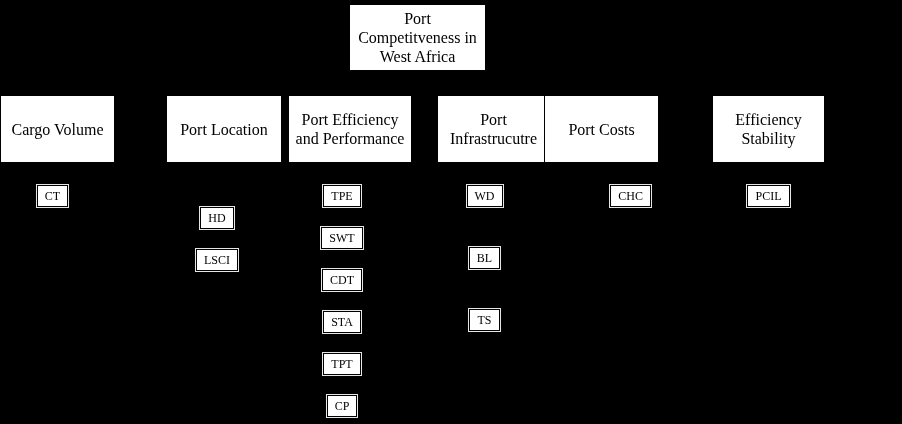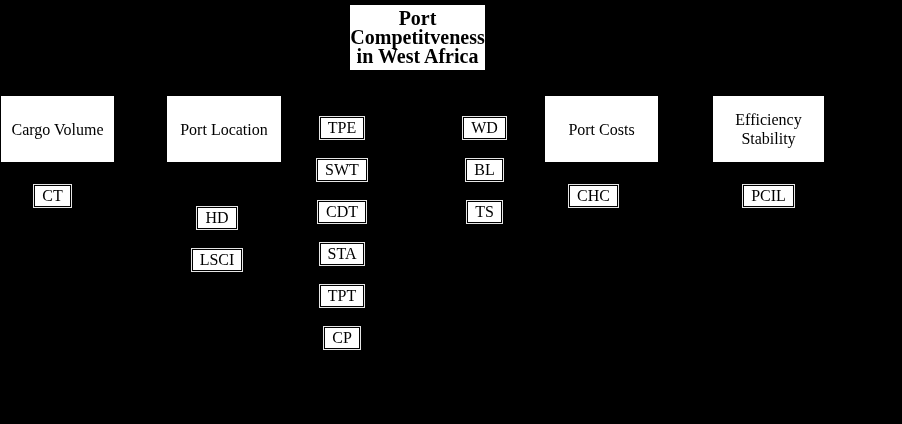--- a/index.html
+++ b/index.html
@@ -20,24 +20,23 @@
   }
   .title-box {
     position: absolute;
     left: 349px;
     top: 4px;
     width: 137px;
     height: 67px;
     display: flex;
     align-items: center;
     justify-content: center;
-    font-size: 20px;
+    font-size: 16px;
     line-height: 19px;
     padding: 0 6px;
-    font-weight: bold;
   }
   .column {
     position: absolute;
     top: 95px;
   }
   .category-box {
     width: 100%;
     height: 68px;
     display: flex;
     align-items: center;
@@ -46,21 +45,21 @@
     line-height: 19px;
     padding: 0 2px;
   }
   .stack {
     display: flex;
     flex-direction: column;
     align-items: center;
     margin-top: 22px;
   }
   .item-box {
-    font-size: 16px;
+    font-size: 12px;
     line-height: 20px;
     padding: 0 7px;
     margin-bottom: 20px;
     box-shadow: 0 0 0 1px rgba(255,255,255,0.9);
     white-space: nowrap;
   }
 </style>
 </head>
 <body style="--bg: #000000; --boxbg: #ffffff; --border: #000000; --text: #000000;">
 
@@ -80,41 +79,47 @@
       <div class="column" style="left: 166px; width: 116px;">
         <div class="box category-box">
           <span>Port Location</span>
         </div>
         <div class="stack" style="transform: translateX(-7px); margin-top: 44px;">
           <div class="box item-box">HD</div>
           <div class="box item-box">LSCI</div>
         </div>
       </div>
       <div class="column" style="left: 288px; width: 124px;">
+        <div class="box category-box">
+          <span>Port Efficiency and Performance</span>
+        </div>
         <div class="stack" style="transform: translateX(-8px);">
           <div class="box item-box">TPE</div>
           <div class="box item-box">SWT</div>
           <div class="box item-box">CDT</div>
           <div class="box item-box">STA</div>
           <div class="box item-box">TPT</div>
           <div class="box item-box">CP</div>
         </div>
       </div>
       <div class="column" style="left: 437px; width: 113px;">
-        <div class="stack" style="transform: translateX(-9px);">
+        <div class="box category-box">
+          <span>Port Infrastrucutre</span>
+        </div>
+        <div class="stack" style="transform: translateX(-9px); gap: 20px;">
           <div class="box item-box">WD</div>
           <div class="box item-box">BL</div>
           <div class="box item-box">TS</div>
         </div>
       </div>
       <div class="column" style="left: 544px; width: 115px;">
         <div class="box category-box">
           <span>Port Costs</span>
         </div>
-        <div class="stack" style="transform: translateX(-8px);">
+        <div class="stack" style="transform: translateX(-8px); align-items: flex-end;">
           <div class="box item-box">CHC</div>
         </div>
       </div>
       <div class="column" style="left: 712px; width: 113px;">
         <div class="box category-box">
           <span>Efficiency Stability</span>
         </div>
         <div class="stack" style="transform: translateX(0px);">
           <div class="box item-box">PCIL</div>
         </div>

